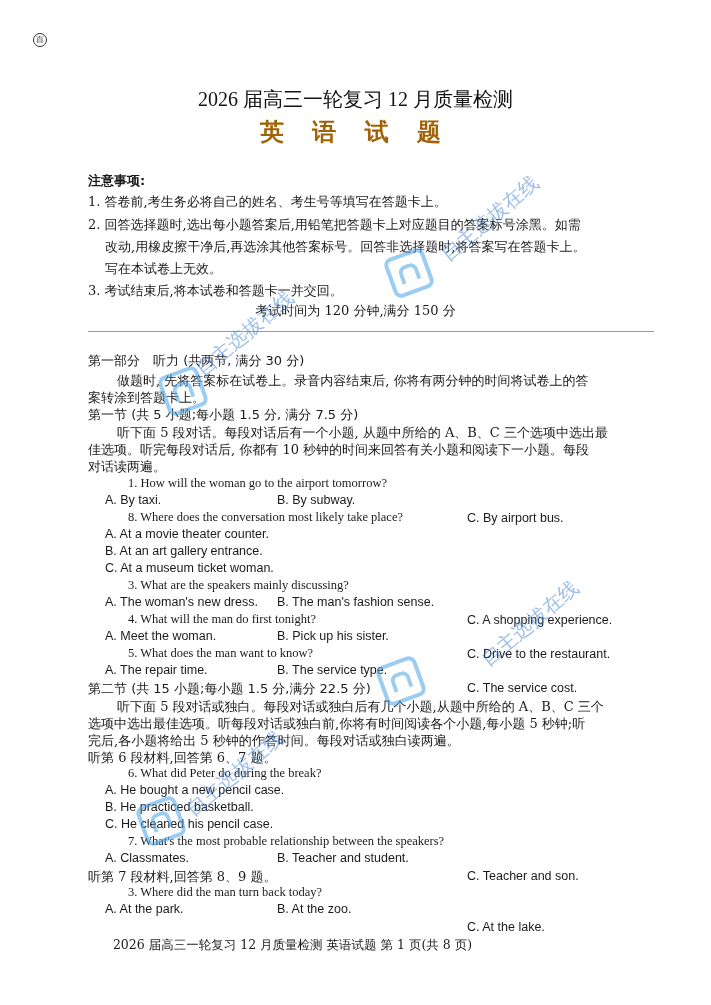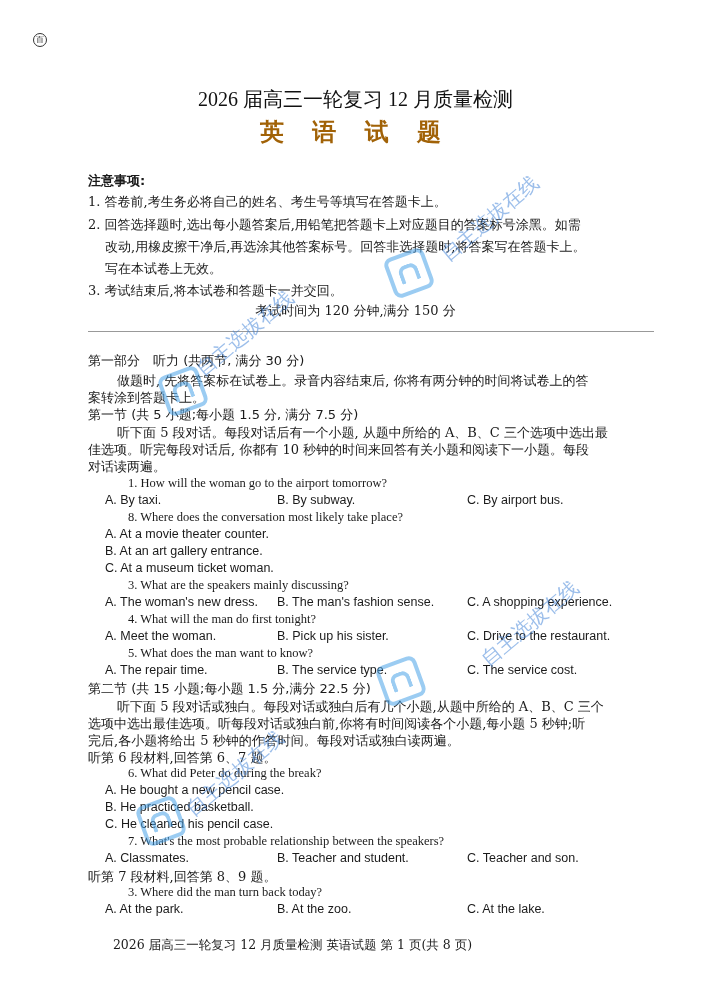--- a/index.html
+++ b/index.html
@@ -39,21 +39,21 @@
     left: 88px; top: 331px; width: 566px; height: 0;
     border-top: 1px solid #999;
   }
   .bold-head {
     font-weight: normal; font-family: "DejaVu Sans", sans-serif; font-size: 13px;
   }
   .q { left: 88px; font-size: 12.5px; white-space: nowrap; font-family: "Liberation Serif", serif; margin-left: 40px; }
   .opt { font-size: 12.5px; white-space: nowrap; font-family: Liberation Sans, sans-serif; }
   .optA { left: 105px; }
   .optB { left: 277px; }
-  .optC { left: 467px; }
+  .optC { left: 467px; margin-top: 18px; }
   .footer {
     left: 0; width: 585px; text-align: center; top: 937px; font-size: 12.5px;
   }
   
   .wm-logo {
     width: 34px; height: 34px; border: 4px solid #4aa3e8; border-radius: 8px;
     opacity: 0.55; transform: rotate(-20deg);
   }
   .wm-logo::after {
     content: ""; position: absolute; left: 7px; top: 8px; width: 12px; height: 14px;

